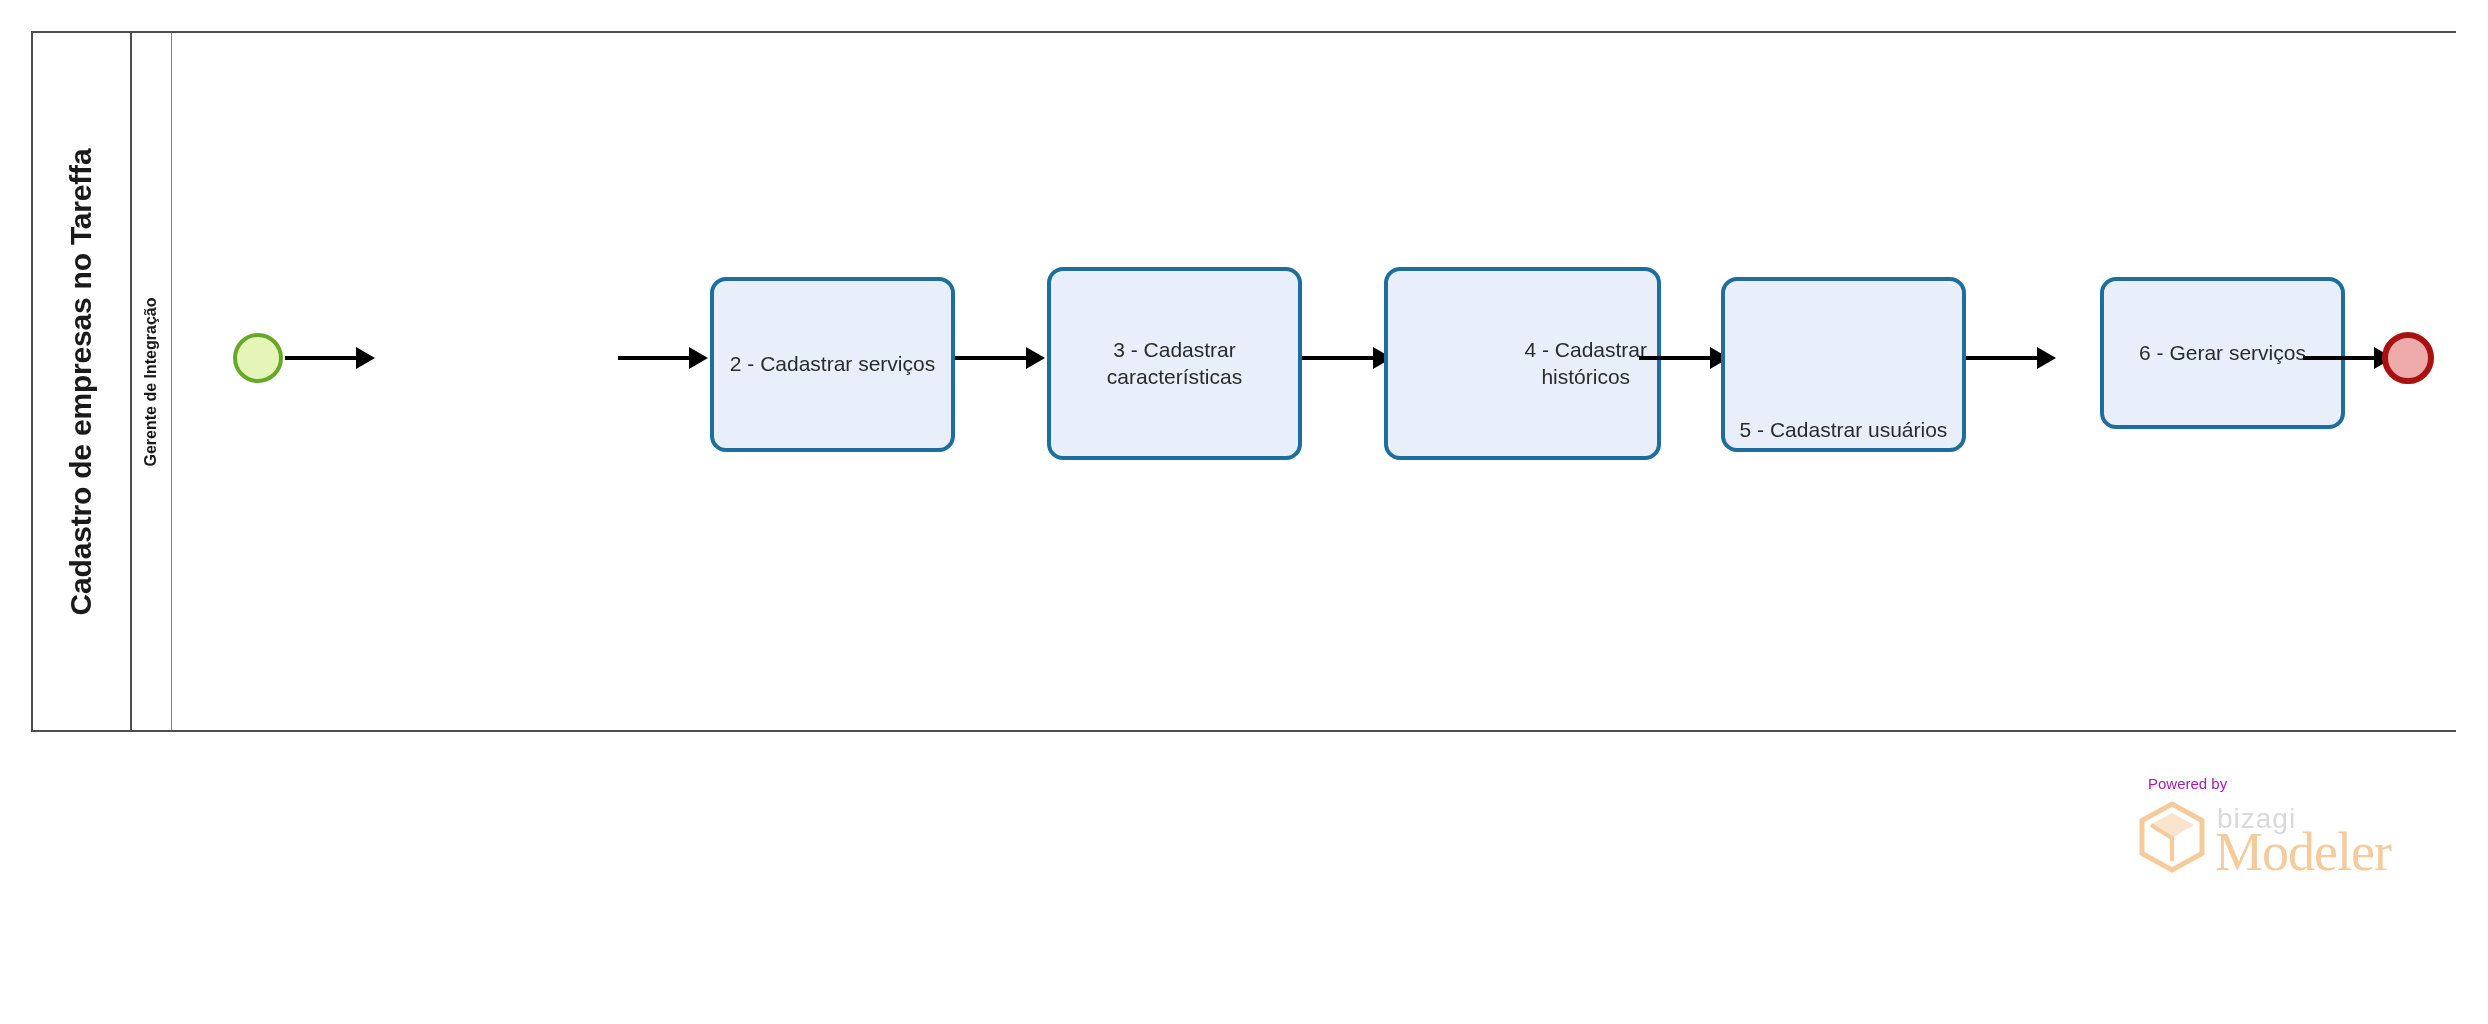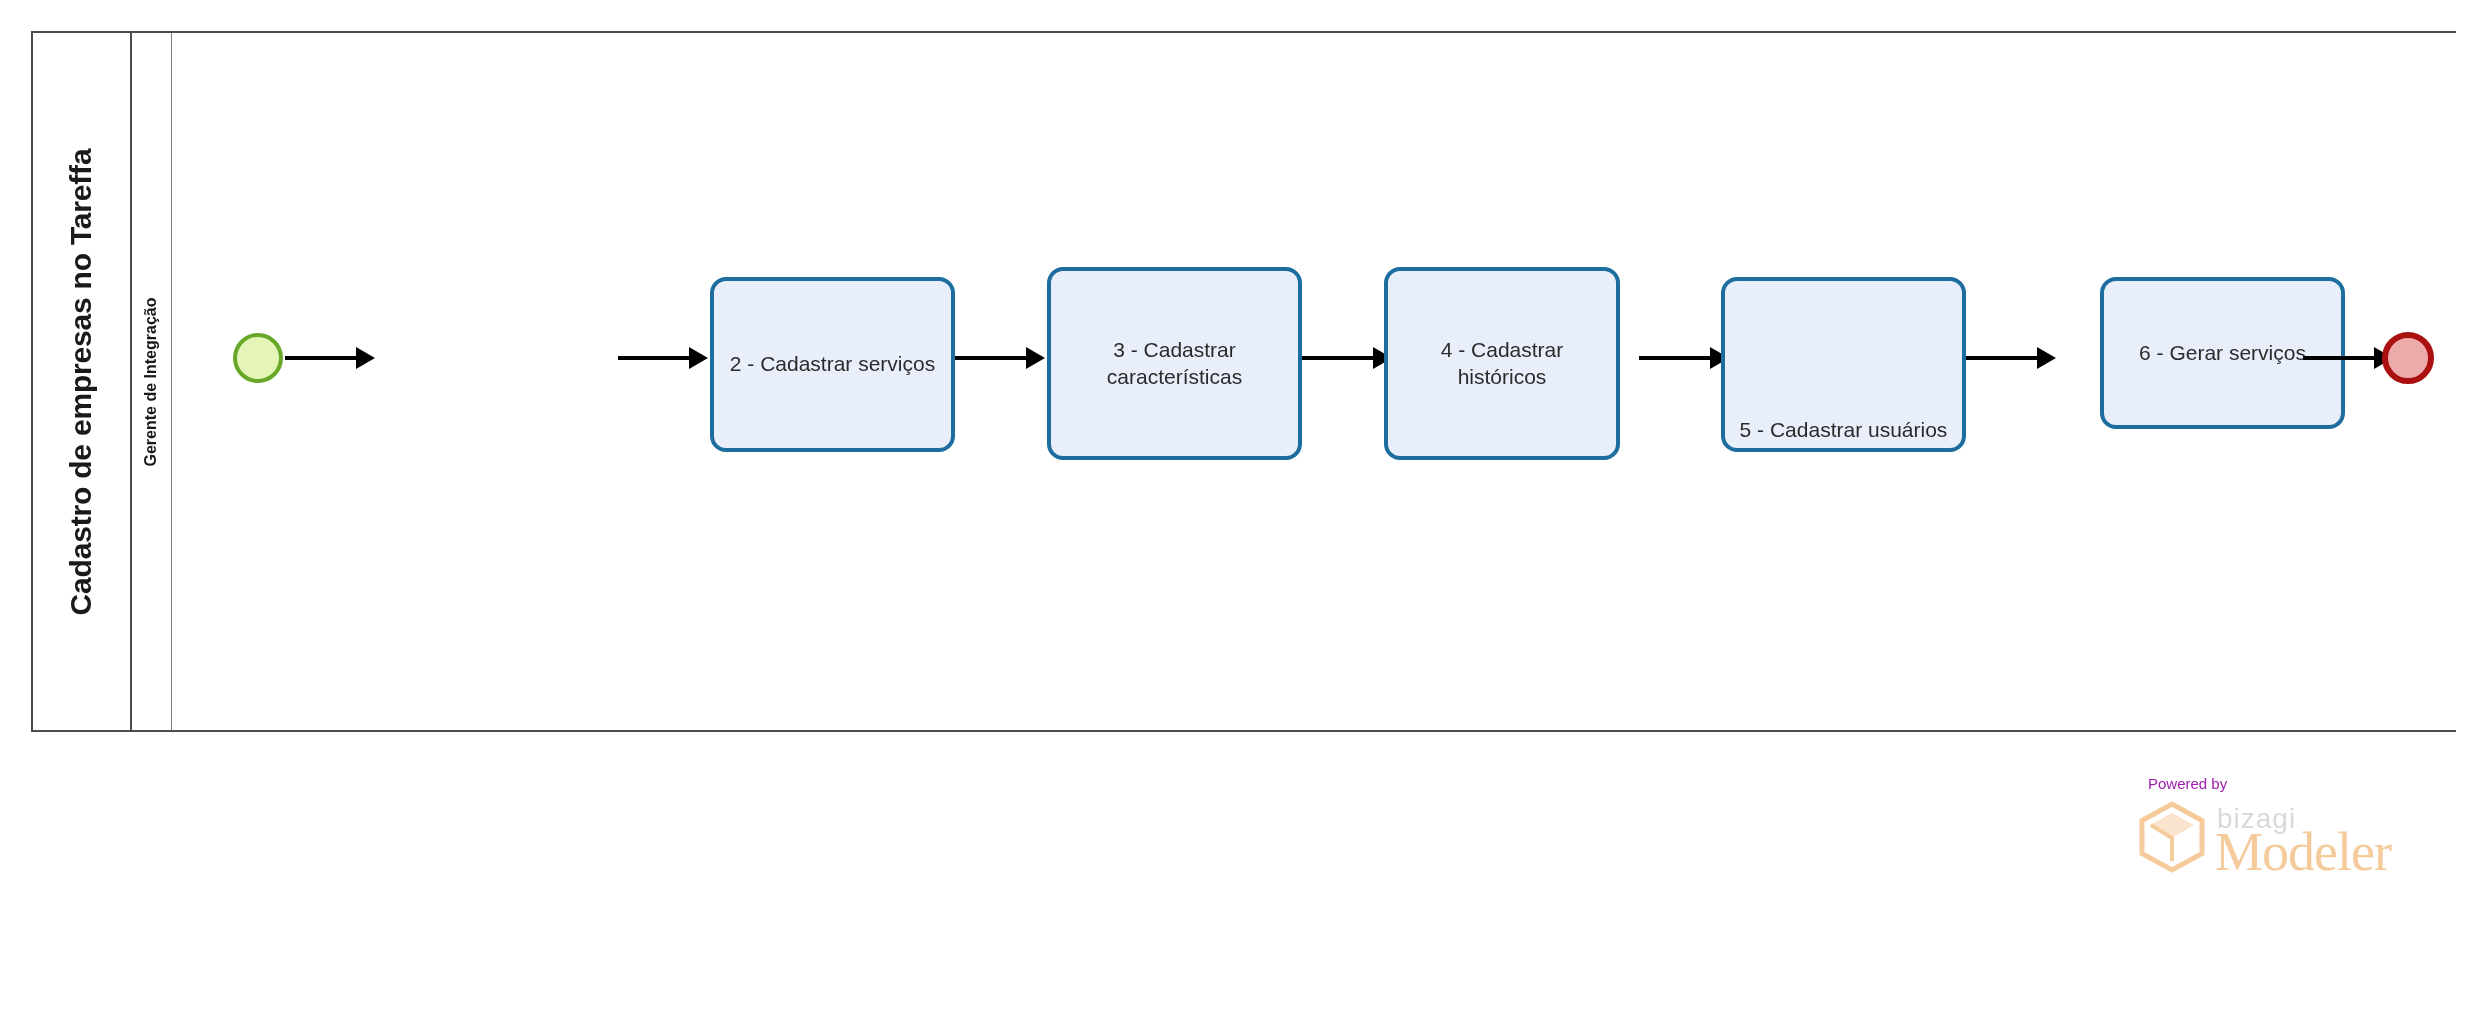--- a/index.html
+++ b/index.html
@@ -226,21 +226,21 @@
         <div class="flow-head" style="left:854px; top:314px;"></div>
 
         <div class="node task" style="left:875px; top:234px; width:255px; height:193px;">
           <span class="task-label">3 - Cadastrar
 características</span>
         </div>
 
         <div class="flow" style="left:1130px; top:323px; width:73px;"></div>
         <div class="flow-head" style="left:1201px; top:314px;"></div>
 
-        <div class="node task" style="left:1212px; top:234px; width:236px; height:193px;">
+        <div class="node task" style="left:1212px; top:234px; width:277px; height:193px;justify-content:flex-end;">
           <span class="task-label">4 - Cadastrar
 históricos</span>
         </div>
 
         <div class="flow" style="left:1467px; top:323px; width:73px;"></div>
         <div class="flow-head" style="left:1538px; top:314px;"></div>
 
         <div class="node task" style="left:1549px; top:244px; width:245px; height:175px;align-items:flex-end;">
           <span class="task-label">5 - Cadastrar usuários</span>
         </div>

